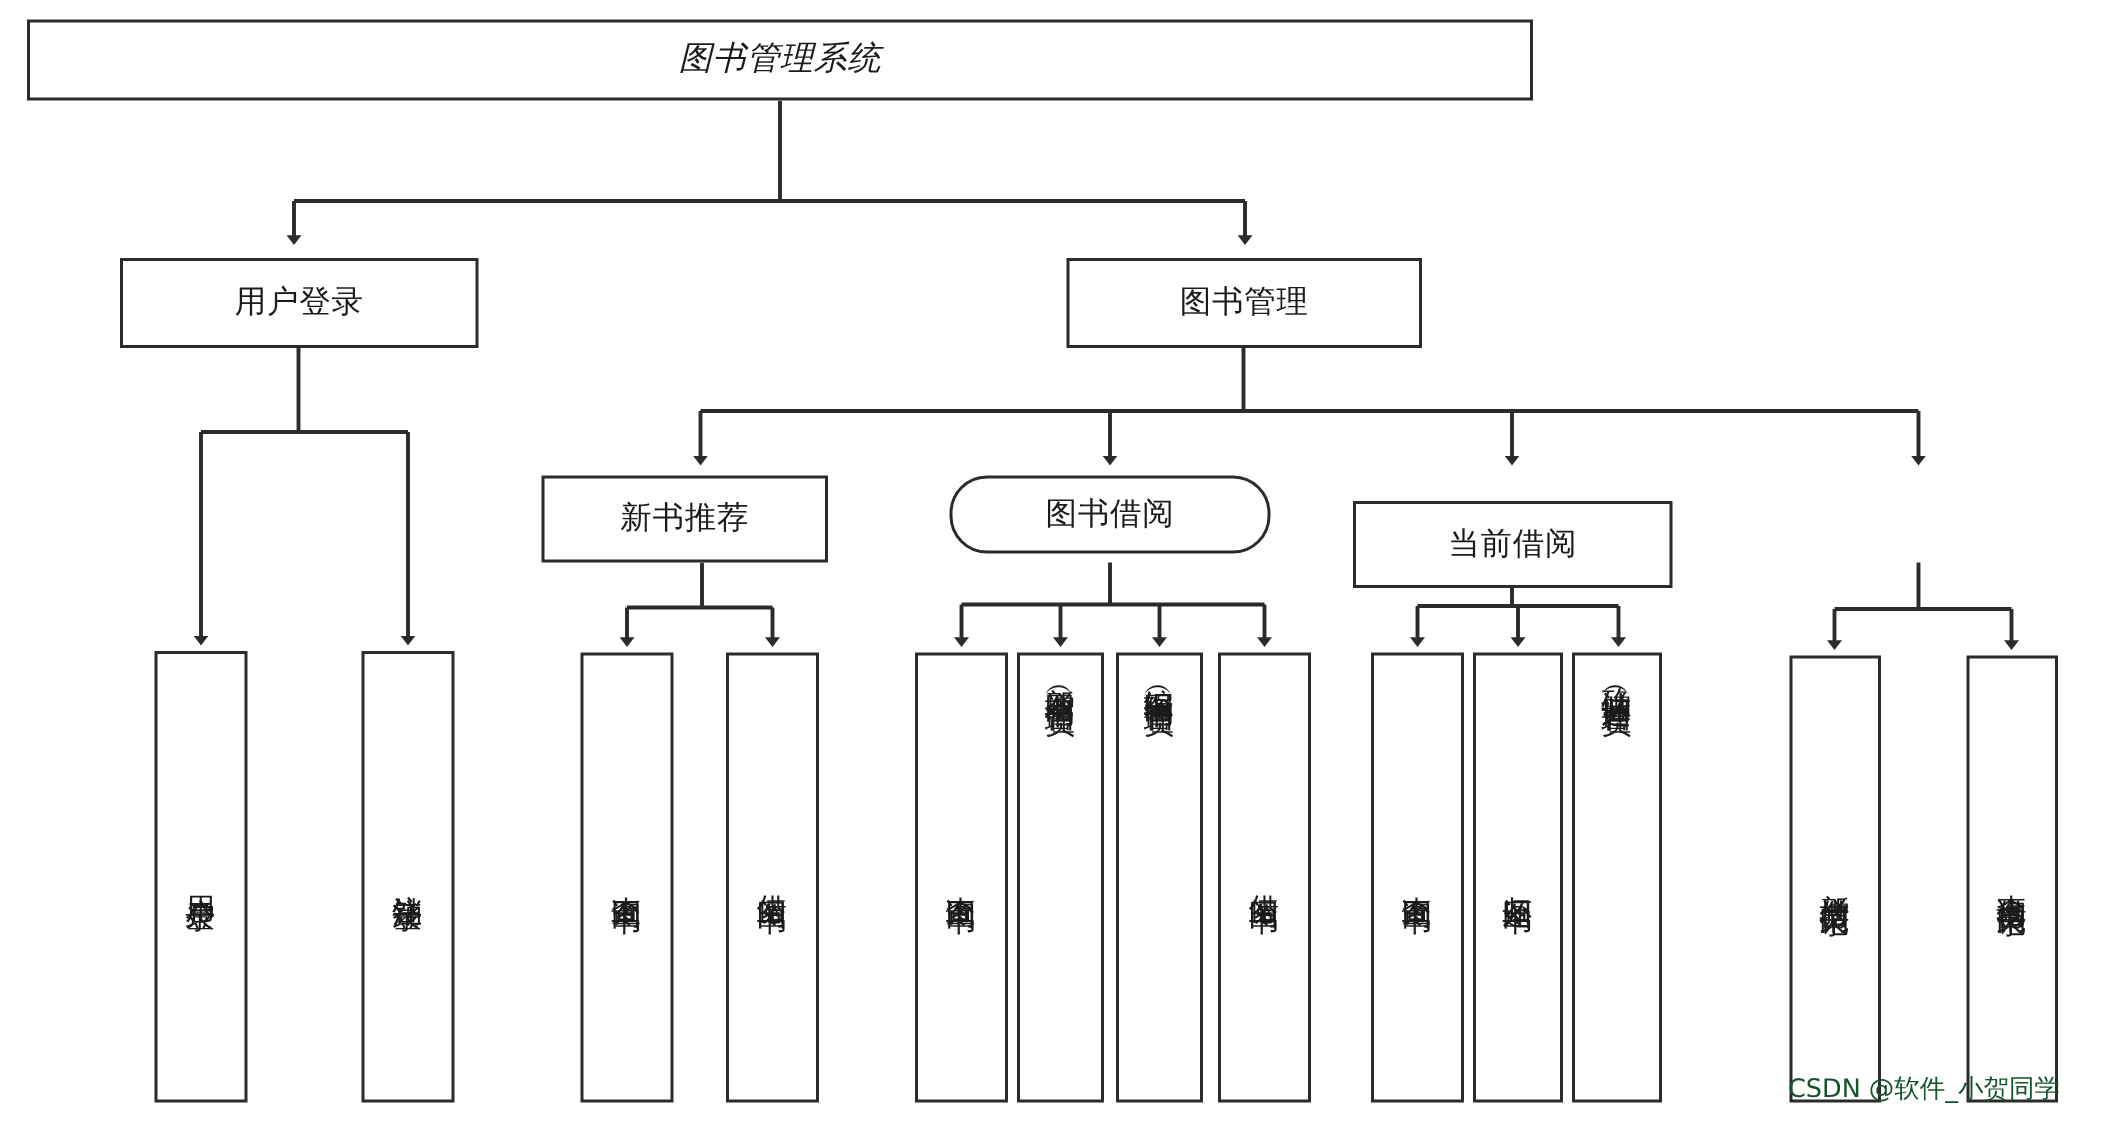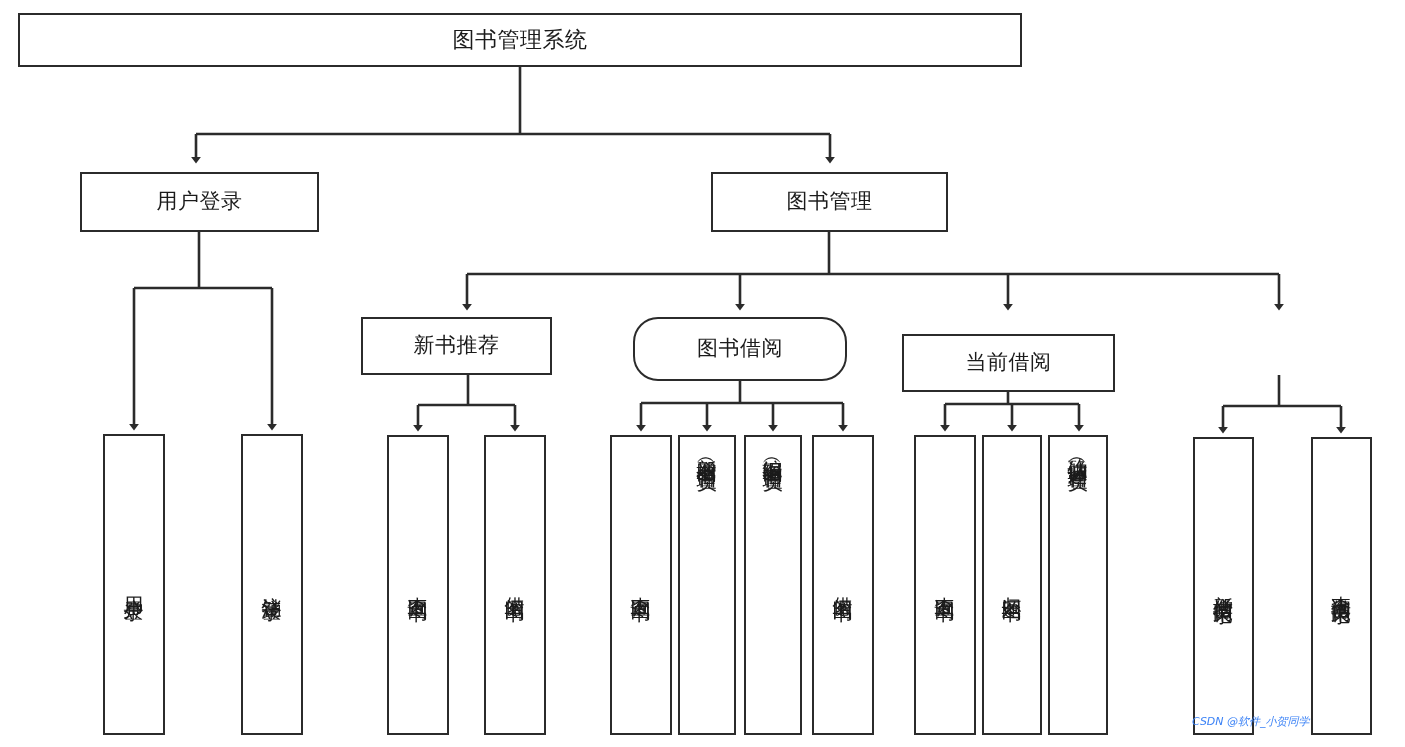--- a/index.html
+++ b/index.html
@@ -60,25 +60,24 @@
     line-height: 1;
     max-height: 100%;
   }
   
   .node.vert.long {
     align-items: flex-start;
     padding-top: 6px;
   }
   .watermark {
     position: absolute;
-    font-size: 11px;
-    color: #3b82f6;
+    font-size: 17px;
+    color: #14532d;
     white-space: nowrap;
     font-family: "DejaVu Sans", "Liberation Sans", sans-serif;
-    font-style: italic;
   }
 </style>
 </head>
 <body>
 
 <div id="canvas">
 
   <svg id="edges" viewBox="0 0 1405 747" xmlns="http://www.w3.org/2000/svg">
     <defs>
       <marker id="arrow" markerWidth="9" markerHeight="10" refX="3.2" refY="5" orient="auto" markerUnits="userSpaceOnUse">
@@ -122,35 +121,35 @@
       <path d="M1012,404 L1012,428" marker-end="url(#arrow)"></path>
       <path d="M1079,404 L1079,428" marker-end="url(#arrow)"></path>
 
       <path d="M1279,375 L1279,406"></path>
       <path d="M1223,406 L1341,406"></path>
       <path d="M1223,406 L1223,430" marker-end="url(#arrow)"></path>
       <path d="M1341,406 L1341,430" marker-end="url(#arrow)"></path>
     </g>
   </svg>
 
-  <div class="node horiz root" style="left:18px; top:13px; width:1004px; height:54px;">
+  <div class="node horiz root" style="left:18px; top:13px; width:1004px; height:54px;font-style:italic;">
     <span class="label">图书管理系统</span>
   </div>
 
   <div class="node horiz" style="left:80px; top:172px; width:239px; height:60px;">
     <span class="label">用户登录</span>
   </div>
   <div class="node horiz" style="left:711px; top:172px; width:237px; height:60px;">
     <span class="label">图书管理</span>
   </div>
 
   <div class="node horiz" style="left:361px; top:317px; width:191px; height:58px;">
     <span class="label">新书推荐</span>
   </div>
-  <div class="node horiz" style="left:633px; top:317px; width:214px; height:64px;border-radius:25px;">
+  <div class="node horiz" style="left:633px; top:317px; width:214px; height:52px;border-radius:25px;">
     <span class="label">图书借阅</span>
   </div>
   <div class="node horiz" style="left:902px; top:302px; width:213px; height:58px;margin-top:32px;">
     <span class="label">当前借阅</span>
   </div>
 
   <div class="node vert" style="left:103px; top:434px; width:62px; height:301px;">
     <span class="label">用户登录</span>
   </div>
   <div class="node vert" style="left:241px; top:434px; width:62px; height:301px;">

